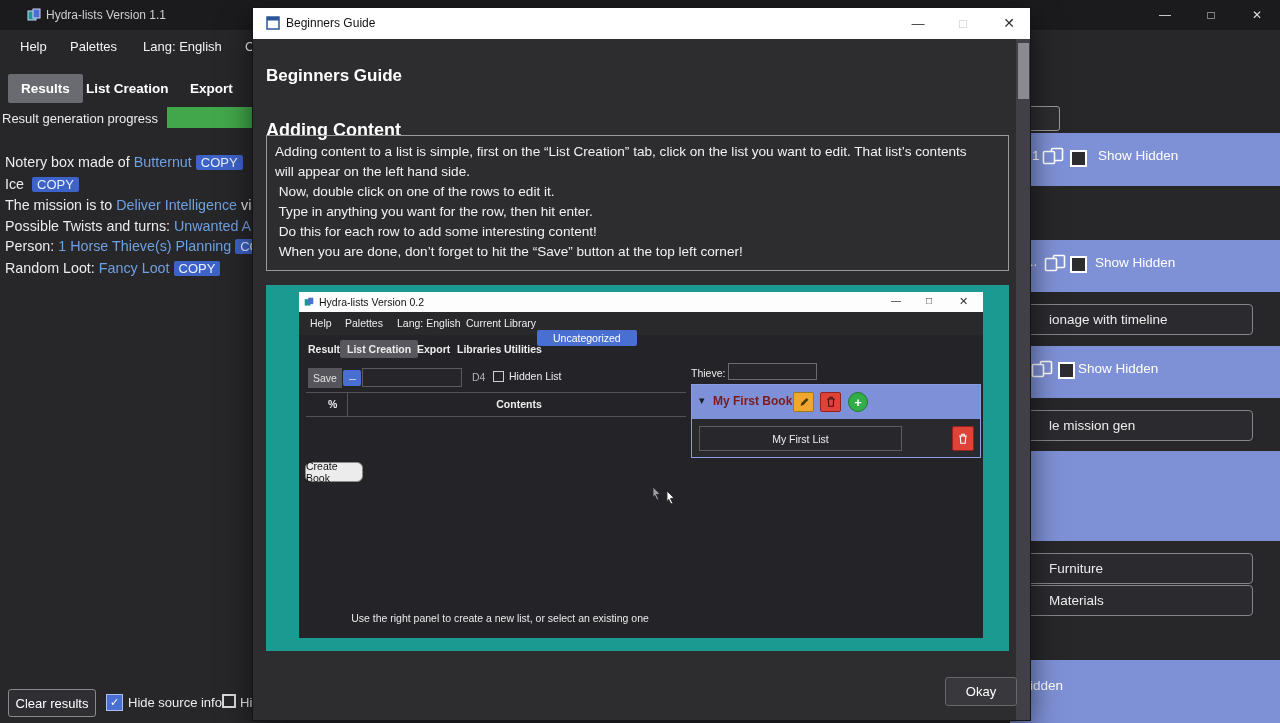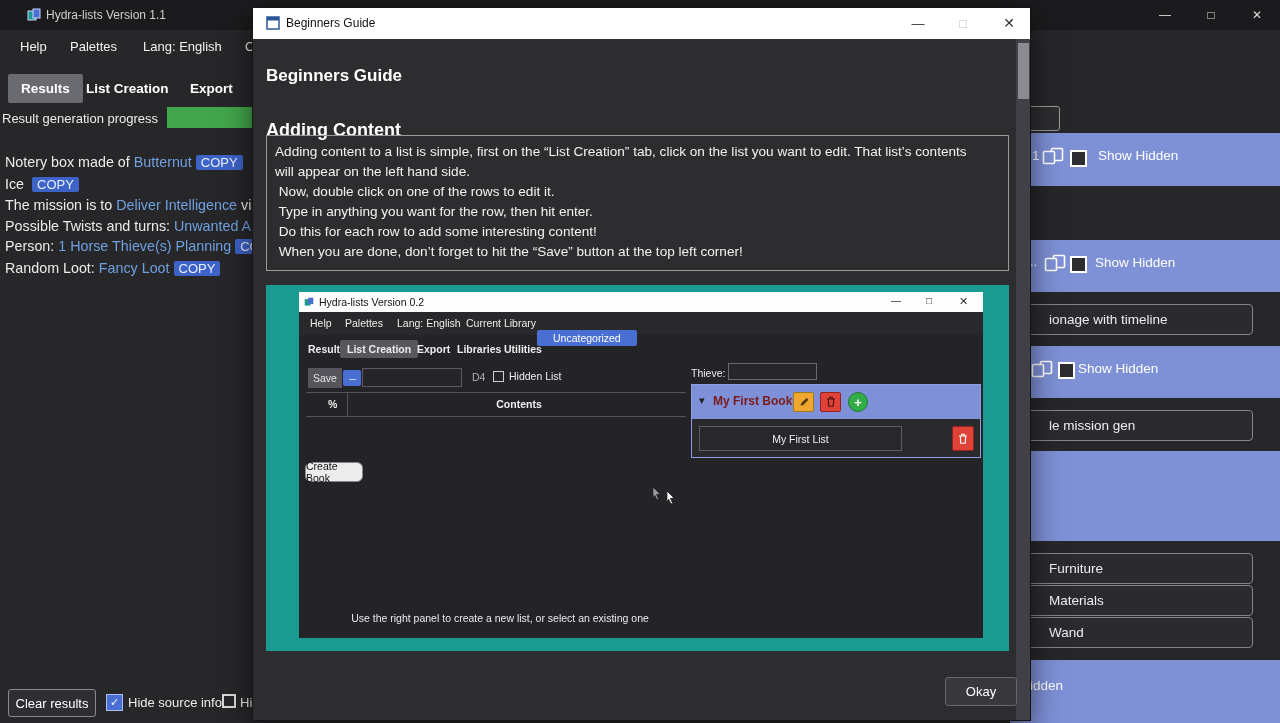--- a/index.html
+++ b/index.html
@@ -104,21 +104,20 @@
     </svg>
     <div class="rp-check" style="left:48px;top:16px"></div>
     <span class="rp-label" style="left:68px;top:15px">Show Hidden</span>
   </div>
   <div class="rp-item" style="top:410px">le mission gen</div>
 
   <div class="rp-panel" style="top:451px;height:90px"></div>
 
   <div class="rp-item" style="top:553px">Furniture</div>
   <div class="rp-item" style="top:585px">Materials</div>
-  <div class="rp-item" style="top:617px">Wand</div>
 
   <div class="rp-panel" style="top:660px;height:63px">
     <span class="rp-label" style="left:20px;top:18px">idden</span>
   </div>
 
   <div class="dialog">
     <div class="dlg-title">
       <svg class="abs" style="left:13px;top:8px" width="14" height="14" viewBox="0 0 14 14">
         <rect x="1" y="1" width="12" height="12" fill="#fff" stroke="#2b5797" stroke-width="1.5"></rect>
         <rect x="1" y="1" width="12" height="3.5" fill="#2b5797"></rect>

